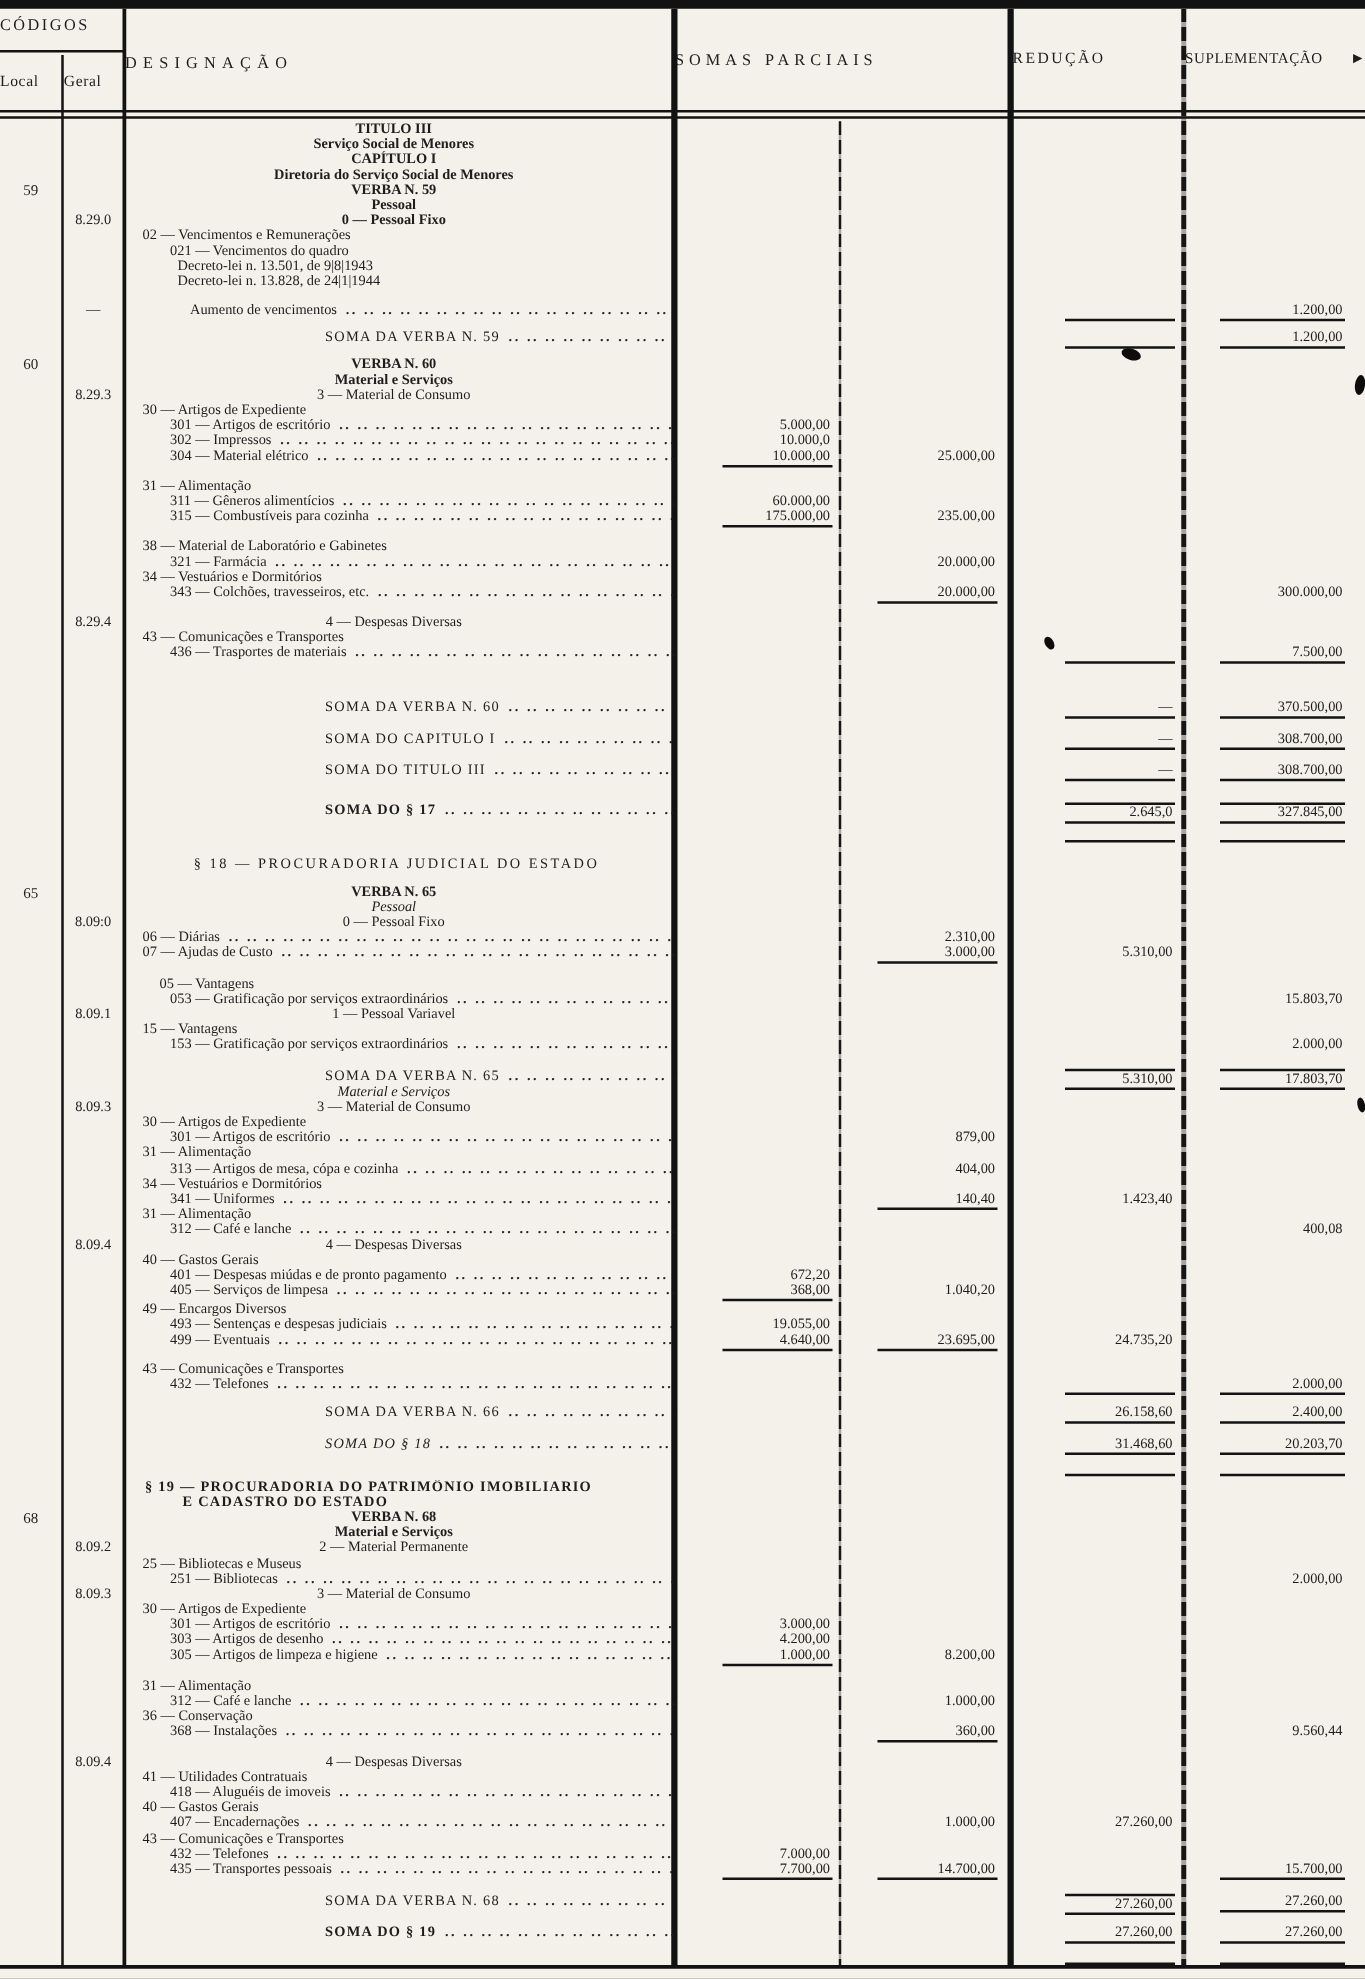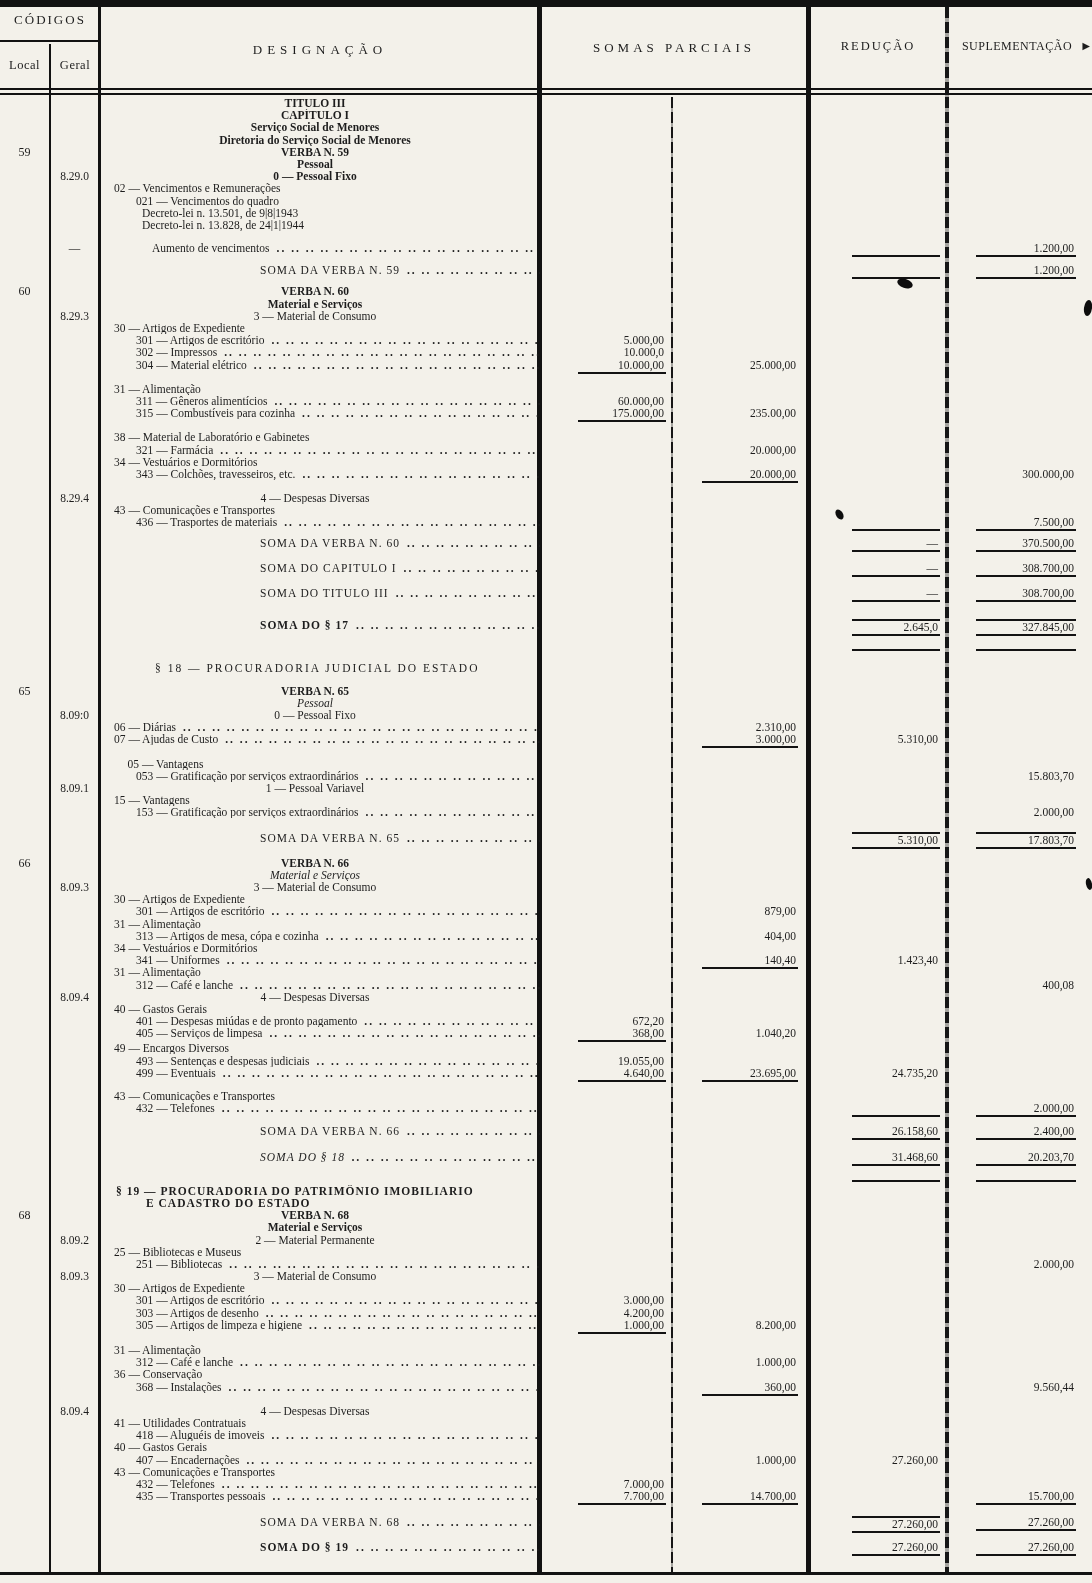--- a/index.html
+++ b/index.html
@@ -2,21 +2,21 @@
 <html><head>
 <meta charset="utf-8">
 <style>
   html,body{margin:0;padding:0;background:#8a8a8a;}
   .page{position:relative;width:1092px;height:1583px;background:#f3f1ea;
         font-family:"Liberation Serif",serif;color:#1d1d1d;overflow:hidden;}
   
   .hline,.vline{position:absolute;background:#121212;}
   .vline.dashed{background:repeating-linear-gradient(180deg,#161616 0 11px,rgba(22,22,22,.35) 11px 15px);}
   
-  .hdr{position:absolute;text-align:center;letter-spacing:3px;font-size:13px;white-space:nowrap;}
+  .hdr{position:absolute;text-align:left;letter-spacing:3px;font-size:13px;white-space:nowrap;}
   .hdr.small{font-size:12.5px;letter-spacing:0.5px;}
   
   .tbody{position:absolute;left:0;top:97px;width:1092px;}
   .row{display:flex;align-items:flex-start;height:12.2px;line-height:12px;font-size:11.5px;}
   .c-local{width:49px;text-align:center;box-sizing:border-box;font-size:12px;}
   .c-geral{width:51px;text-align:center;box-sizing:border-box;font-size:11.5px;}
   .c-desig{width:440px;box-sizing:border-box;display:flex;overflow:hidden;}
   .c-desig .txt{white-space:nowrap;}
   .c-desig .leader{flex:1;overflow:hidden;white-space:nowrap;margin-left:7px;letter-spacing:2px;font-weight:bold;}
   .c-desig.center{display:block;text-align:center;padding-right:10px;}
@@ -78,30 +78,30 @@
         <div class="c-geral"></div>
         <div class="c-desig center bold"><span class="txt">TITULO III</span></div>
         <div class="c-sp1"></div>
         <div class="c-sp2"></div>
         <div class="c-red"></div>
         <div class="c-sup"></div>
       </div>
       <div class="row">
         <div class="c-local"></div>
         <div class="c-geral"></div>
+        <div class="c-desig center bold"><span class="txt">Serviço Social de Menores</span></div>
+        <div class="c-sp1"></div>
+        <div class="c-sp2"></div>
+        <div class="c-red"></div>
+        <div class="c-sup"></div>
+      </div>
+      <div class="row">
+        <div class="c-local"></div>
+        <div class="c-geral"></div>
         <div class="c-desig center bold"><span class="txt">CAPÍTULO I</span></div>
-        <div class="c-sp1"></div>
-        <div class="c-sp2"></div>
-        <div class="c-red"></div>
-        <div class="c-sup"></div>
-      </div>
-      <div class="row">
-        <div class="c-local"></div>
-        <div class="c-geral"></div>
-        <div class="c-desig center bold"><span class="txt">Serviço Social de Menores</span></div>
         <div class="c-sp1"></div>
         <div class="c-sp2"></div>
         <div class="c-red"></div>
         <div class="c-sup"></div>
       </div>
       <div class="row">
         <div class="c-local"></div>
         <div class="c-geral"></div>
         <div class="c-desig center bold"><span class="txt">Diretoria do Serviço Social de Menores</span></div>
         <div class="c-sp1"></div>
@@ -384,21 +384,21 @@
         <div class="c-geral"></div>
         <div class="c-desig l1">
           <span class="txt">436 — Trasportes de materiais</span>
           <span class="leader"> .. .. .. .. .. .. .. .. .. .. .. .. .. .. .. .. .. .. .. .. .. .. .. .. .. .. .. .. .. .. .. .. .. ..</span>
         </div>
         <div class="c-sp1"></div>
         <div class="c-sp2"></div>
         <div class="c-red"><span class="val ru">&nbsp;</span></div>
         <div class="c-sup"><span class="val ru">7.500,00</span></div>
       </div>
-      <div class="row" style="margin-top: 8px;">
+      <div class="row" style="margin-top: 31px;">
         <div class="c-local"></div>
         <div class="c-geral"></div>
         <div class="c-desig soma">
           <span class="txt">SOMA DA VERBA N. 60</span>
           <span class="leader"> .. .. .. .. .. .. .. .. .. .. .. .. .. .. .. .. .. .. .. .. .. .. .. .. .. .. .. .. .. .. .. .. .. ..</span>
         </div>
         <div class="c-sp1"></div>
         <div class="c-sp2"></div>
         <div class="c-red"><span class="val ru">—</span></div>
         <div class="c-sup"><span class="val ru">370.500,00</span></div>
@@ -569,29 +569,20 @@
         <div class="c-local"></div>
         <div class="c-geral"></div>
         <div class="c-desig soma">
           <span class="txt">SOMA DA VERBA N. 65</span>
           <span class="leader"> .. .. .. .. .. .. .. .. .. .. .. .. .. .. .. .. .. .. .. .. .. .. .. .. .. .. .. .. .. .. .. .. .. ..</span>
         </div>
         <div class="c-sp1"></div>
         <div class="c-sp2"></div>
         <div class="c-red"><span class="val ru rt">5.310,00</span></div>
         <div class="c-sup"><span class="val ru rt">17.803,70</span></div>
-      </div>
-      <div class="row" style="margin-top: 12px;">
-        <div class="c-local">66</div>
-        <div class="c-geral"></div>
-        <div class="c-desig center bold"><span class="txt">VERBA N. 66</span></div>
-        <div class="c-sp1"></div>
-        <div class="c-sp2"></div>
-        <div class="c-red"></div>
-        <div class="c-sup"></div>
       </div>
       <div class="row">
         <div class="c-local"></div>
         <div class="c-geral"></div>
         <div class="c-desig center italic"><span class="txt">Material e Serviços</span></div>
         <div class="c-sp1"></div>
         <div class="c-sp2"></div>
         <div class="c-red"></div>
         <div class="c-sup"></div>
       </div>

